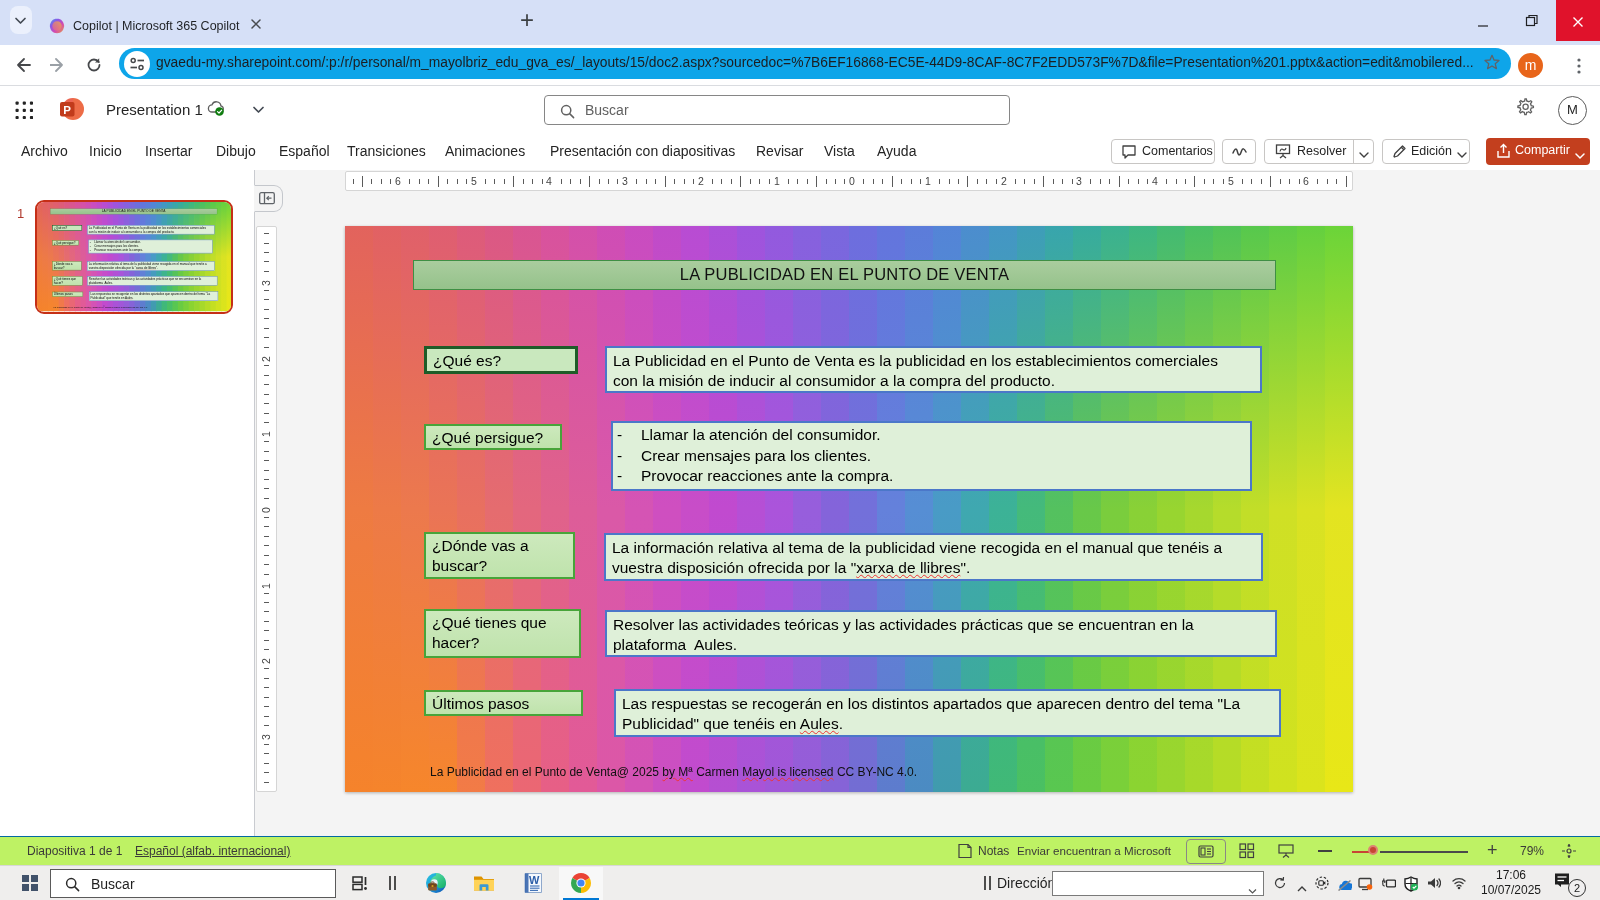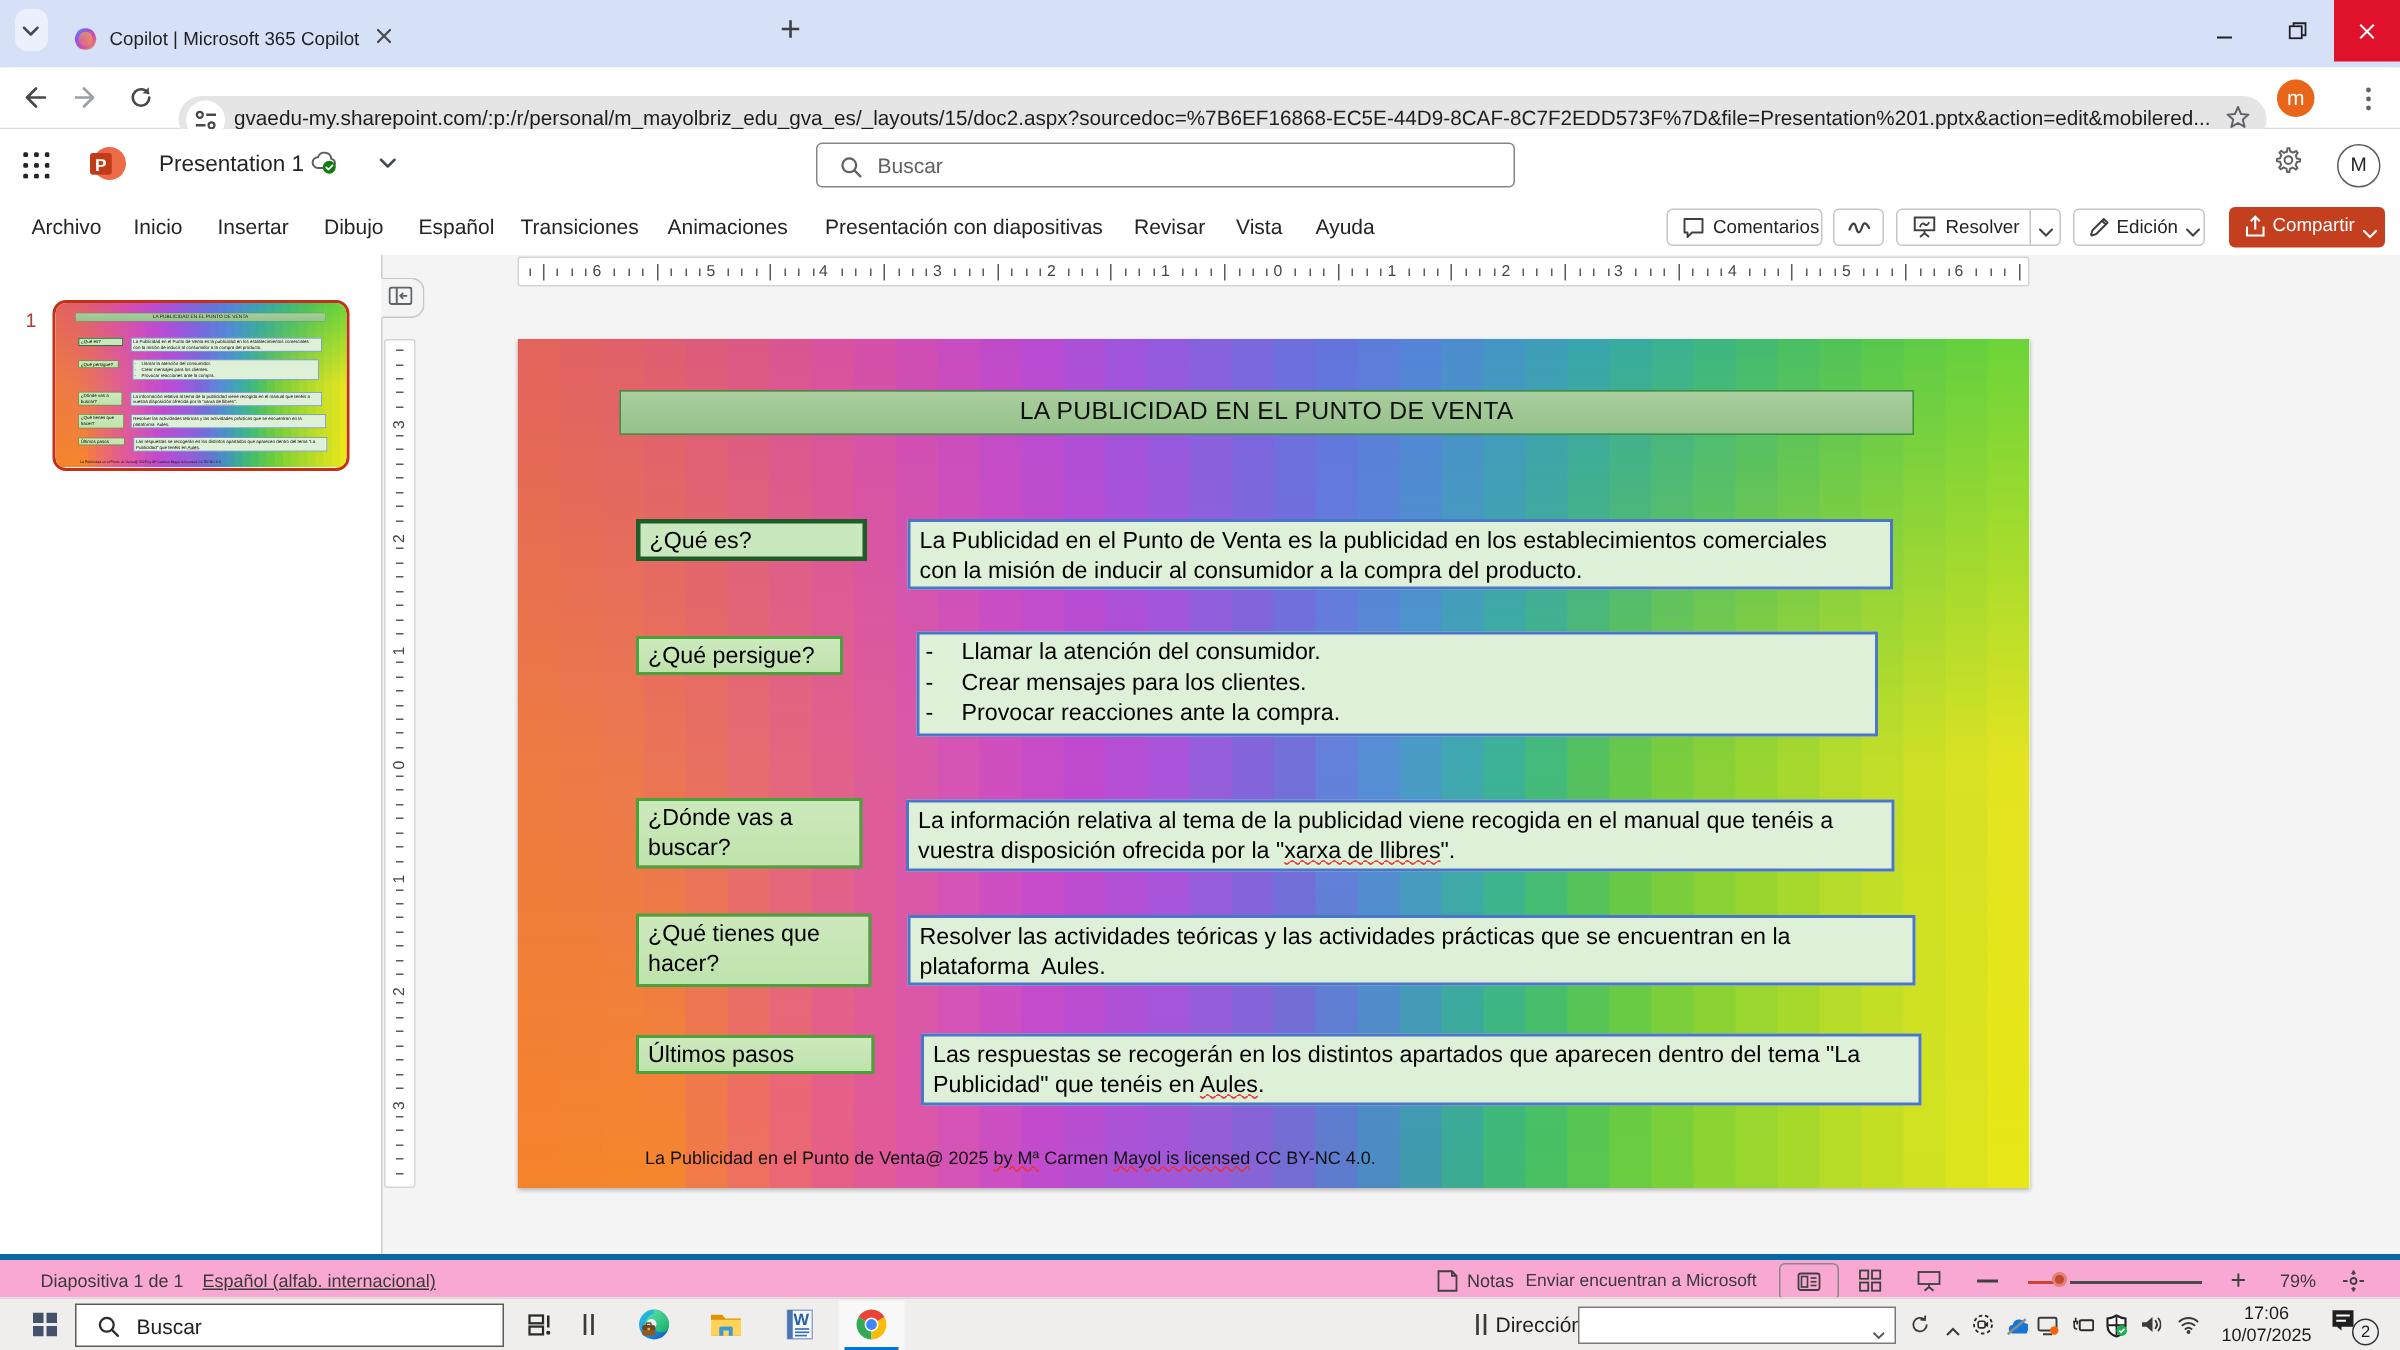--- a/index.html
+++ b/index.html
@@ -10,21 +10,21 @@
 #tab1{left:40px;width:230px;}
 #tab2{left:278px;width:230px;background:#fff;border-radius:10px 10px 0 0;}
 .tabtxt{position:absolute;top:11px;white-space:nowrap;overflow:hidden;}
 .tabx{position:absolute;top:10px;font-size:13px;color:#44474d;}
 #newtab{position:absolute;left:520px;top:6px;font-size:24px;color:#3c4043;font-weight:300;}
 #wmin{position:absolute;left:1477px;top:18px;width:26px;color:#202124;}
 #wmax{position:absolute;left:1524px;top:13px;}
 #wclose{position:absolute;left:1556px;top:0;width:44px;height:41px;background:#E0122B;}
 
 #toolbar{position:absolute;left:0;top:45px;width:1600px;height:41px;background:#fff;border-bottom:1px solid #DADCE0;border-radius:8px 8px 0 0;}
-#urlpill{position:absolute;left:119px;top:3px;width:1392px;height:31px;border-radius:16px;background:#e5e5e5;margin-top:16px;}
+#urlpill{position:absolute;left:119px;top:3px;width:1392px;height:31px;border-radius:16px;background:#0ea5e9;}
 #urltext{position:absolute;left:37px;top:7px;font-size:13.8px;color:#1c1e21;white-space:nowrap;width:1340px;overflow:hidden;}
 
 #pphead{position:absolute;left:0;top:86px;width:1600px;height:49px;background:#fff;}
 #pptitle{position:absolute;left:106px;top:15px;font-size:15px;color:#242424;}
 #ppchev{position:absolute;left:252px;top:15px;color:#555;}
 #searchbox{position:absolute;left:544px;top:9px;width:466px;height:30px;border:1px solid #868686;border-radius:4px;background:#fff;}
 #searchbox span{position:absolute;left:40px;top:6px;font-size:14px;color:#616161;}
 #avatarM{position:absolute;left:1558px;top:10px;width:29px;height:29px;border-radius:50%;border:1.6px solid #5c5c5c;color:#242424;font-size:13px;text-align:center;line-height:26px;}
 
 #menubar{position:absolute;left:0;top:135px;width:1600px;height:35px;background:#fff;}
@@ -55,21 +55,21 @@
 .txt{position:absolute;background:#DFF0D9;border:2px solid #4B77C9;font-size:15.5px;color:#000;line-height:20px;padding:2.5px 8px 0 6px;}
 .txt1{left:260px;top:120px;width:657px;height:47px;}
 .txt2{left:266px;top:195px;width:641px;height:70px;padding-top:2px;padding-left:0;}
 .txt3{left:259px;top:307px;width:659px;height:48px;}
 .txt4{left:260px;top:384px;width:672px;height:47px;}
 .txt5{left:269px;top:463px;width:667px;height:48px;}
 .bline{position:relative;padding-left:28px;line-height:20.5px;}
 .dash{position:absolute;left:4px;}
 .slfooter{position:absolute;left:85px;top:539px;font-size:12px;color:#111;}
 
-#statusbar{position:absolute;left:0;top:836px;width:1600px;height:29px;background:#f9a8d4;border-top:4px solid #0369a1;font-size:12px;color:#3B3A39;}
+#statusbar{position:absolute;left:0;top:836px;width:1600px;height:29px;background:#bef264;border-top:1px solid #0369a1;font-size:12px;color:#3B3A39;}
 
 #taskbar{position:absolute;left:0;top:865px;width:1600px;height:35px;background:#EFEEED;border-top:1px solid #D8D7D6;}
 #tbsearch{position:absolute;left:50px;top:3px;width:286px;height:29px;background:#fff;border:1px solid #5A5A5A;font-size:14px;color:#1f1f1f;}
 #clock{position:absolute;left:1478px;top:2px;width:66px;font-size:12px;color:#1b1b1b;text-align:center;line-height:15px;}
 </style></head>
 <body>
 
 <div id="tabbar">
   <div id="tabsearch"><svg style="margin:8px 4px" width="13" height="13" viewBox="0 0 13 13">
         <path d="M2 4.5 L6.5 9 L11 4.5" fill="none" stroke="#444B54" stroke-width="1.7" stroke-linecap="round" stroke-linejoin="round"></path>

